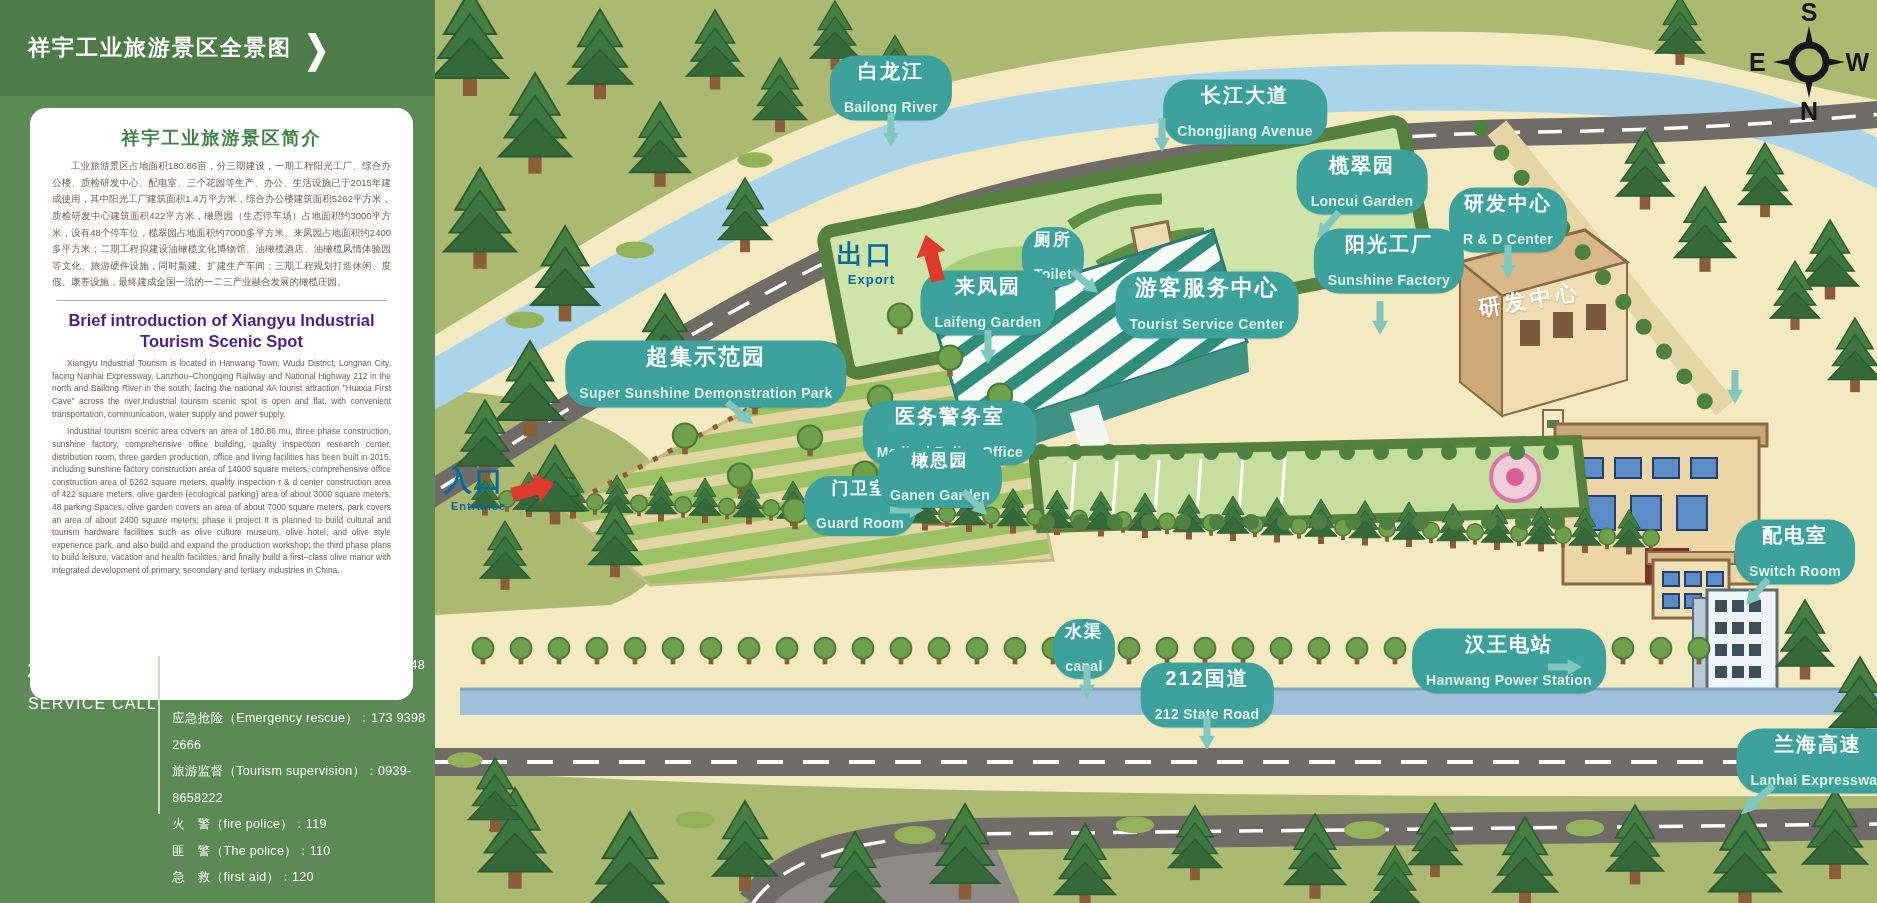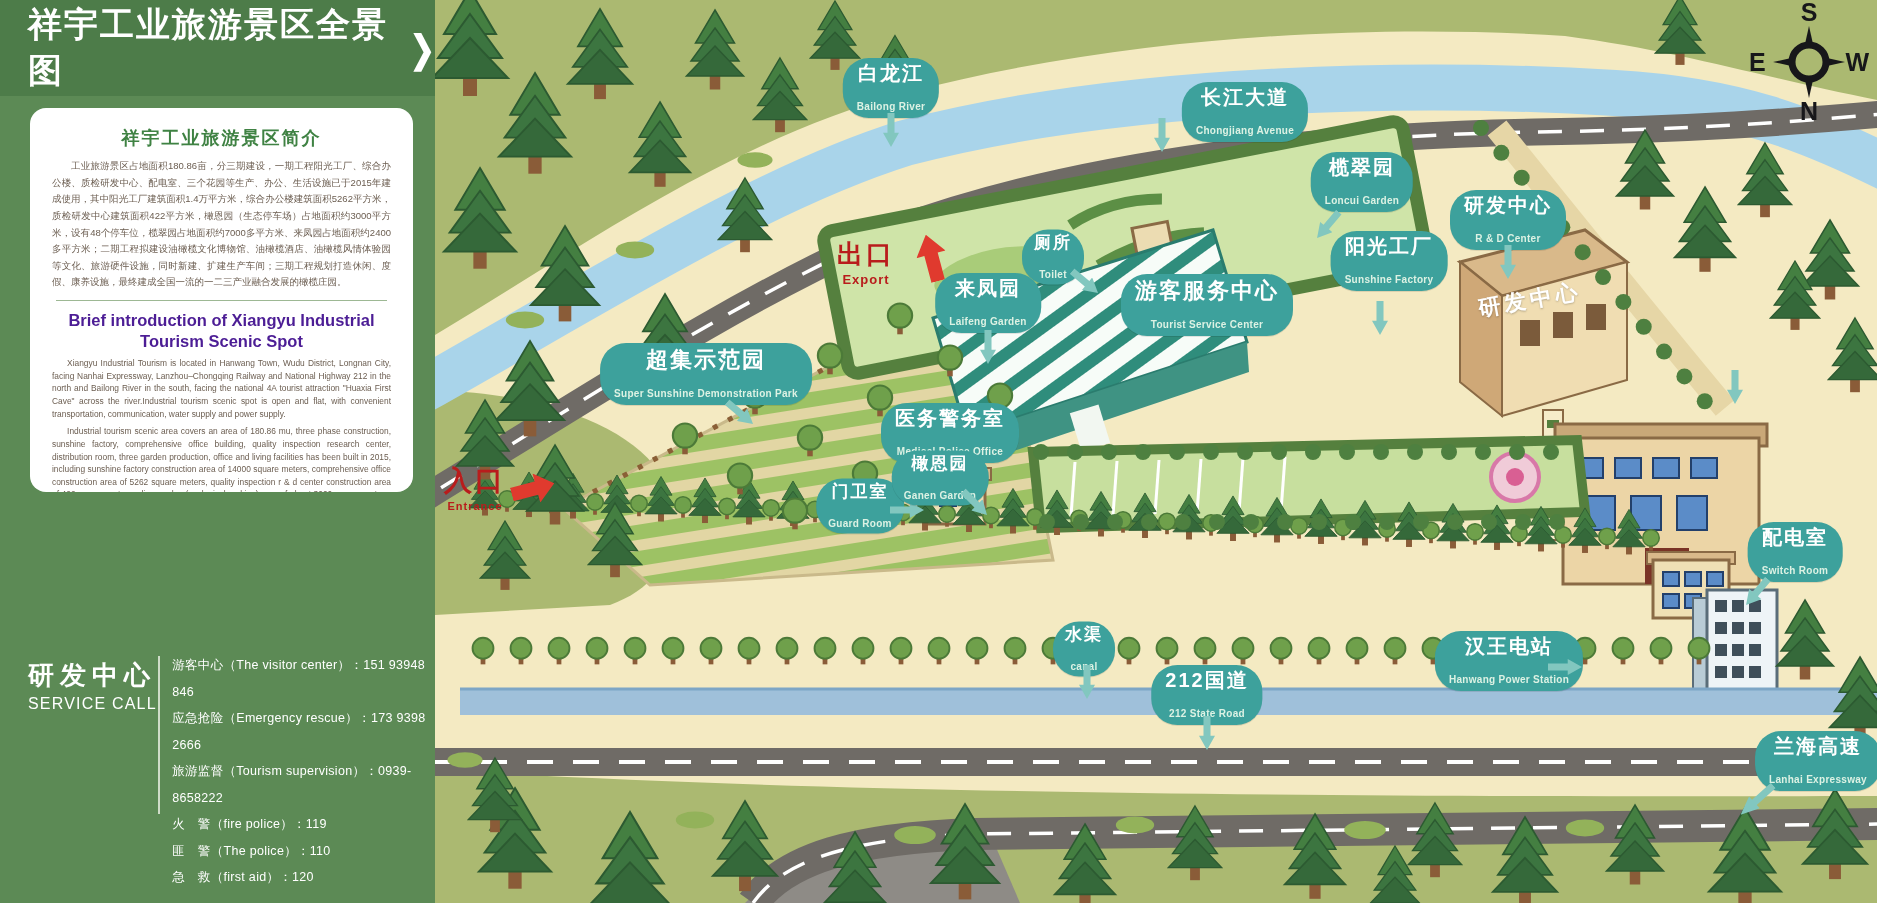--- a/index.html
+++ b/index.html
@@ -1,45 +1,45 @@
 <!DOCTYPE html>
 <html><head>
 <meta charset="utf-8">
 <style>
   html,body{margin:0;padding:0}
   body{width:1877px;height:903px;position:relative;overflow:hidden;background:#ffffff;font-family:"Liberation Sans",sans-serif}
   
   #panel{position:absolute;left:0;top:0;width:435px;height:903px;background:#5c8a55}
   #titlebar{height:96px;background:#4d7c49;display:flex;align-items:center;padding-left:28px;color:#fff}
-  #titlebar .t{font-size:34px;font-weight:bold;letter-spacing:2px}
+  #titlebar .t{font-size:22px;font-weight:bold;letter-spacing:2px}
   .chev{font-size:30px;margin-left:12px;font-weight:bold;transform:scaleY(1.25)}
-  #introcard{position:absolute;left:30px;top:108px;width:383px;height:384px;background:#ffffff;border-radius:16px;padding:14px 22px;box-sizing:border-box;overflow:hidden}
+  #introcard{position:absolute;left:30px;top:108px;width:383px;height:592px;background:#ffffff;border-radius:16px;padding:14px 22px;box-sizing:border-box;overflow:hidden}
   .zhh{font-size:18px;color:#3f8243;text-align:center;letter-spacing:2px;margin:4px 0 8px;font-weight:bold}
   p.zh{font-size:9.5px;color:#6b5d50;line-height:1.75;text-align:justify;text-indent:2em;margin:0 0 6px}
   .divider{border:none;border-top:1px solid #9db894;margin:9px 4px}
   .enh{font-size:16.5px;color:#4c1d95;text-align:center;line-height:1.25;margin:6px 0;font-weight:bold}
   p.en{font-size:8.4px;color:#6b5d50;line-height:1.5;text-align:justify;text-indent:1.8em;margin:0 0 5px}
   #service{position:absolute;left:0;top:652px;width:435px;display:flex;color:#fff}
   #svc-title{width:172px;padding:6px 0 0 28px;box-sizing:border-box}
   .svc-zh{font-size:26px;font-weight:bold;letter-spacing:6px}
   .svc-en{font-size:16px;letter-spacing:1.2px;margin-top:2px}
   .vline{width:2px;background:#cfdcc8;margin:4px 12px 0 0;height:158px}
   #svc-list{list-style:none;margin:0;padding:0;font-size:12.5px;line-height:2.12;letter-spacing:.3px}
   
   #map{position:absolute;left:435px;top:0;width:1442px;height:903px;background:#f4eac2;overflow:hidden}
   #scenery{position:absolute;left:0;top:0}
   .badge{position:absolute;transform:translate(-50%,-50%);background:#3da19c;color:#fff;border-radius:26px;padding:5px 14px 6px;text-align:center;white-space:nowrap;box-shadow:0 1px 0 rgba(0,0,0,.10)}
   .badge .bzh{font-size:20px;font-weight:800;letter-spacing:2px;line-height:1.05}
-  .badge .ben{font-size:10px;font-weight:bold;color:#ddf2e4;letter-spacing:.3px;margin-top:17px}
+  .badge .ben{font-size:14px;font-weight:bold;color:#ddf2e4;letter-spacing:.3px;margin-top:17px}
   .badge.sm{padding:4px 12px 5px}
   .badge.sm .bzh{font-size:17px}
   .badge.lg .bzh{font-size:22px}
   .tarrow{position:absolute;width:16px;height:34px;background:#82c7bf;clip-path:polygon(50% 100%,100% 58%,72% 58%,72% 0,28% 0,28% 58%,0 58%)}
   .rarrow{position:absolute;background:#e03a2e;clip-path:polygon(50% 0,100% 42%,73% 42%,73% 100%,27% 100%,27% 42%,0 42%)}
-  .redlabel{position:absolute;transform:translate(-50%,-50%);text-align:center;color:#b91c1c}
+  .redlabel{position:absolute;transform:translate(-50%,-50%);text-align:right;color:#0369a1}
   .redlabel .rzh{font-size:26px;font-weight:900;letter-spacing:3px}
   .redlabel .ren{font-size:13px;font-weight:800;letter-spacing:1px}
   .redlabel.sm .rzh{font-size:28px}
   .redlabel.sm .ren{font-size:11px}
   #bldg-label{position:absolute;left:1095px;top:300px;transform:translate(-50%,-50%) rotate(-10deg);color:#fff;font-size:22px;font-weight:800;letter-spacing:4px;text-shadow:0 1px 2px rgba(0,0,0,.25);white-space:nowrap}
   #compass{position:absolute;left:1312px;top:0;width:124px;height:124px}
   #compass span{position:absolute;font-weight:800;font-size:25px;color:#17171a}
   #c-top{left:50%;top:-2px;transform:translateX(-50%);color:#d23b2f}
   #c-left{left:2px;top:50%;transform:translateY(-50%)}
   #c-right{right:2px;top:50%;transform:translateY(-50%)}

